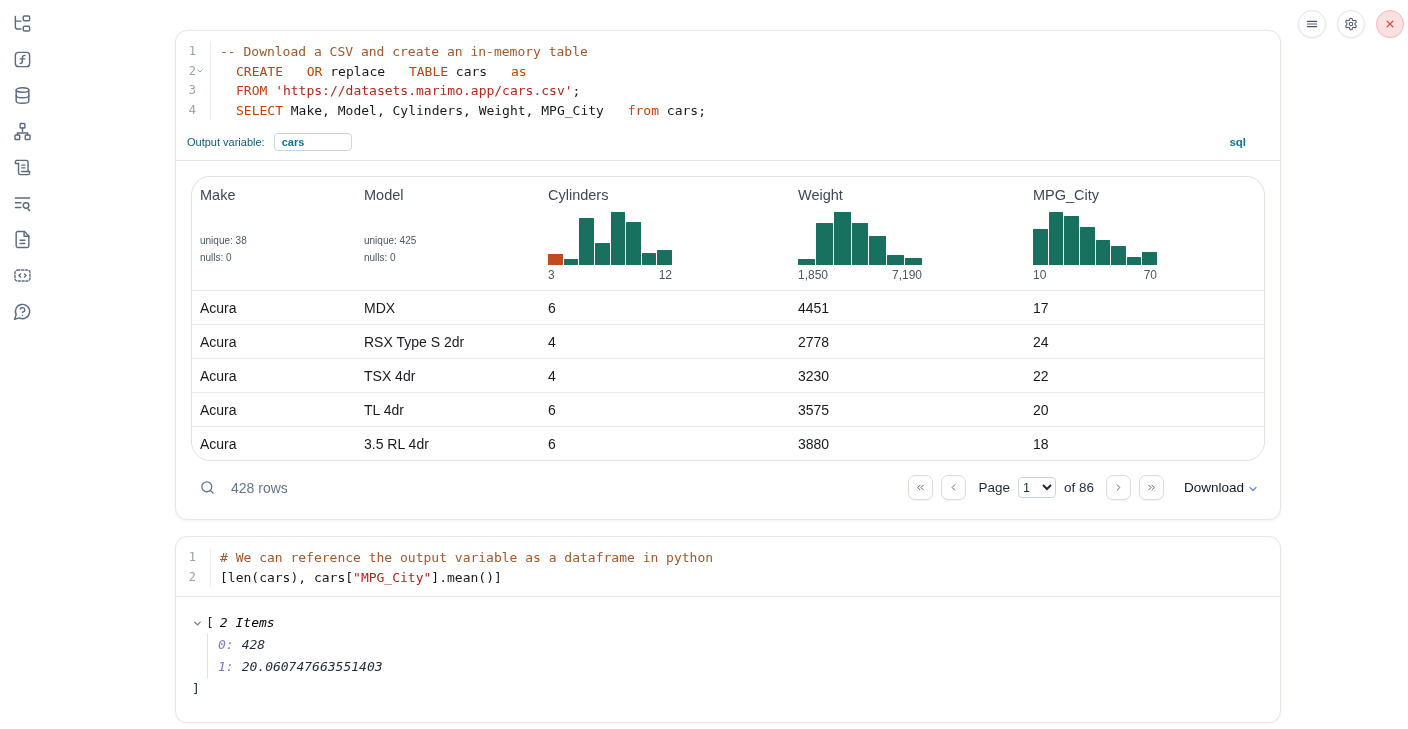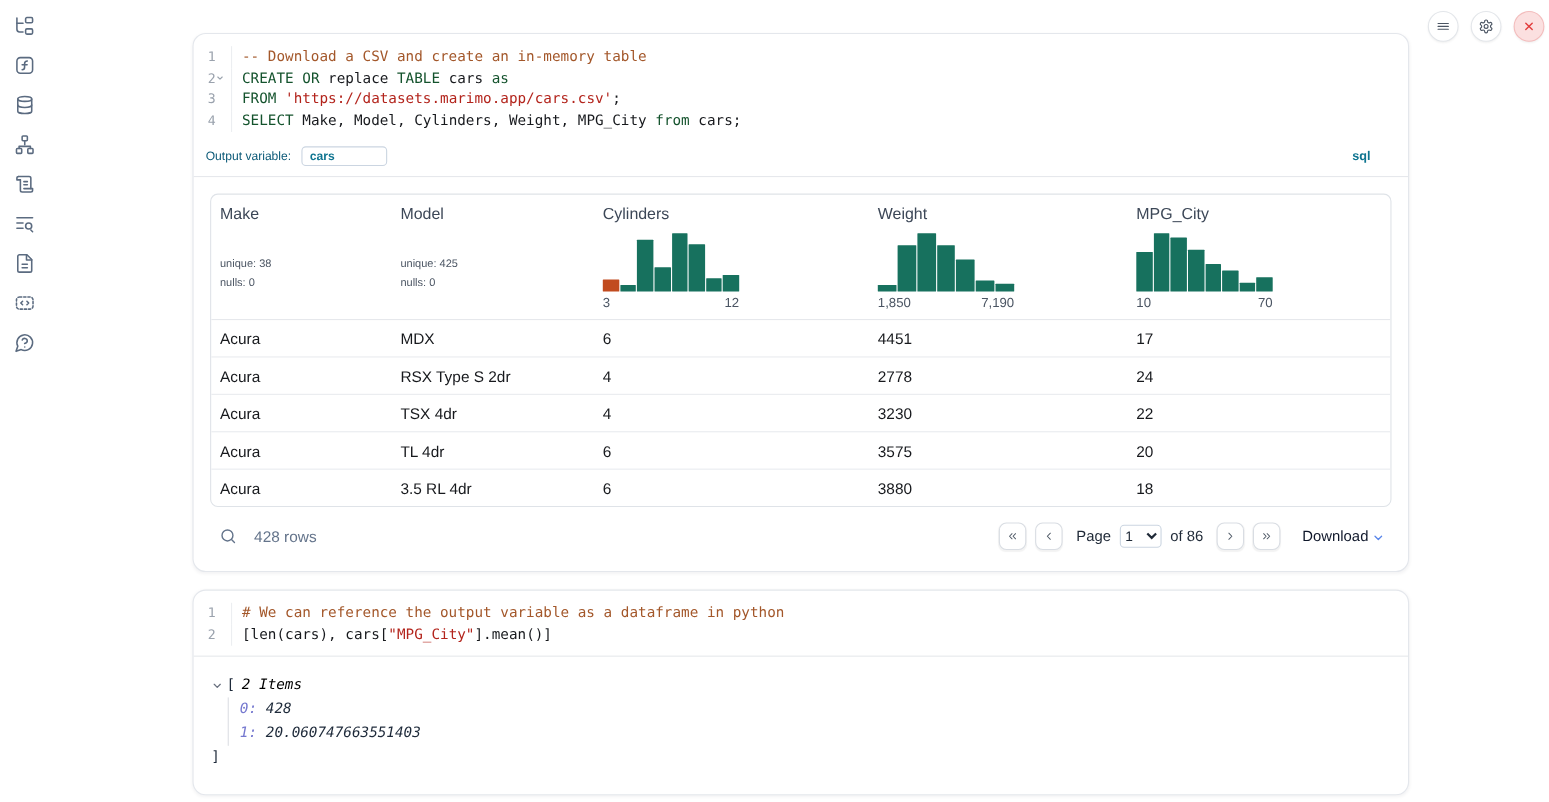--- a/index.html
+++ b/index.html
@@ -43,40 +43,40 @@
     padding:11px 0 9px;
     font-family:"DejaVu Sans Mono","Liberation Mono",monospace;
     font-size:13px; line-height:19.5px;
   }
   .code-line { display:flex; }
   .gutter { flex:none; width:30px; display:flex; justify-content:flex-end; color:#9aa2ad; font-size:12px; }
   .gutter .num { display:block; text-align:right; }
   .gutter .fold-slot { width:10px; display:flex; align-items:center; }
   .gutter .fold-slot svg { width:8px; height:8px; color:#9aa2ad; }
   .code-text { border-left:1px solid #eceef1; margin-left:4px; padding-left:9px; white-space:pre; }
-  .tok-kw { color:#14532d; }
+  .tok-kw { color:#c2410c;margin-left:16px; }
   .tok-cm { color:#a3572a; }
   .tok-str { color:#b3241c; }
   .tok-pl { color:#17191d; }
 
   
   .meta-row { display:flex; align-items:center; gap:9px; padding:4px 34px 9px 11px; }
   .ov-label { color:#0c5a78; font-size:11px; font-weight:normal; }
   .ov-input {
     width:78px; height:18px; border:1px solid #cbd5e1; border-radius:4px;
     padding:0 7px; font-size:11px; font-weight:bold; color:#0e7490;
     font-family:"Liberation Sans",sans-serif; outline:none;
   }
   .lang-badge { margin-left:auto; color:#0e7490; font-size:11.5px; font-weight:600; }
 
   .divider { border-top:1px solid #e6e8ec; }
 
   
   .output-area { padding:15px; }
-  .data-table { border:1px solid #dfe3e8; border-radius:7px; overflow:hidden; background:#fff; }
+  .data-table { border:1px solid #dfe3e8; border-radius:19px; overflow:hidden; background:#fff; }
   .t-grid { display:grid; grid-template-columns:164px 184px 250px 235px 1fr; }
   .t-head { border-bottom:1px solid #e6e8ec; }
   .t-col { padding:10px 8px 8px; }
   .col-name { font-size:14.5px; color:#3c4757; cursor:pointer; width:max-content; }
   .col-stats { margin-top:29px; font-size:10px; color:#4b5563; line-height:17px; }
   .hist { margin-top:9px; width:124px; }
   .hist-bars { display:flex; align-items:flex-end; gap:1px; height:53px; }
   .hist-bar { flex:1; border-radius:0.5px; }
   .hist-axis { display:flex; justify-content:space-between; font-size:12px; color:#4b5563; margin-top:3px; }
   .t-row { border-top:1px solid #e9ebef; }

